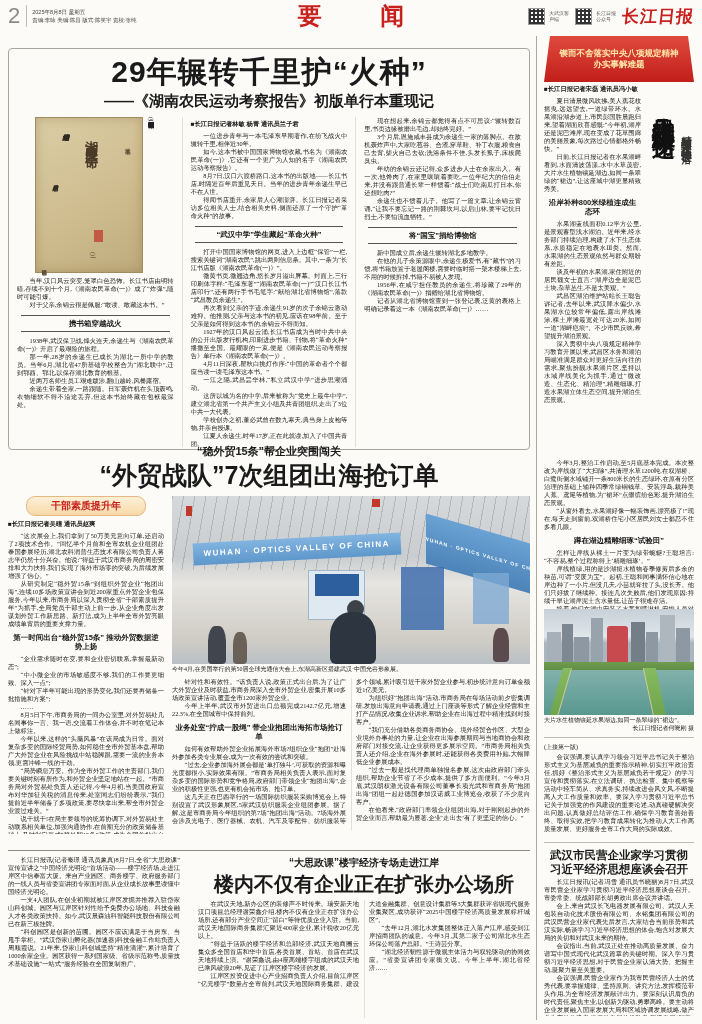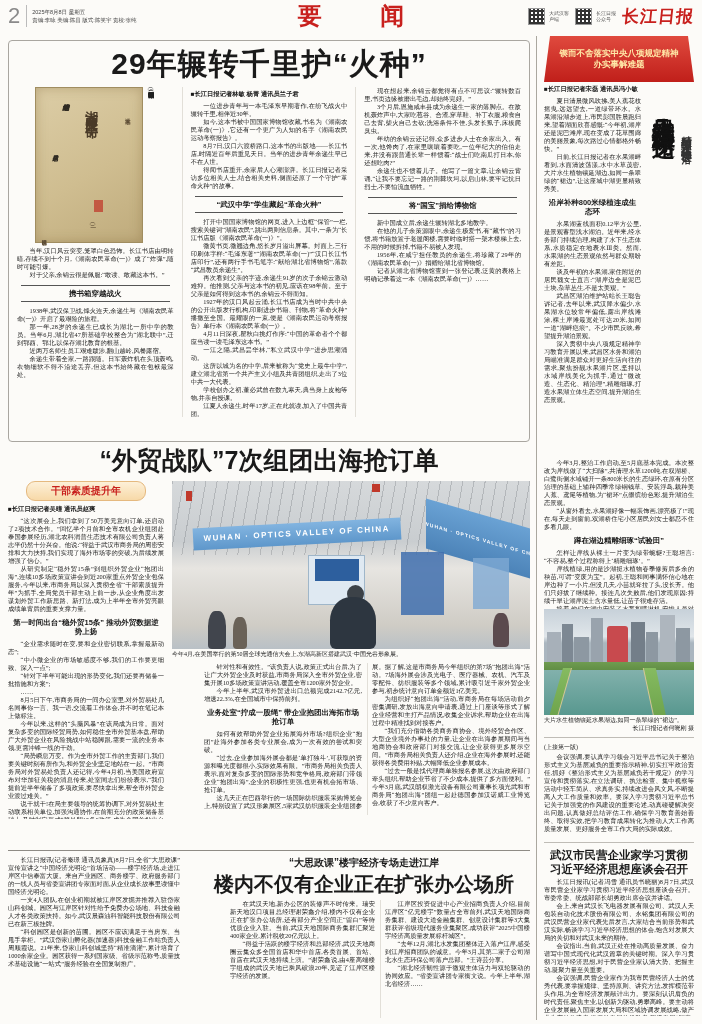--- a/index.html
+++ b/index.html
@@ -39,21 +39,21 @@
   .para { font-size:6.3px; line-height:8px; text-align:justify; text-indent:2em;
           color:#222; }
   .crosshead { font-size:7.5px; font-weight:bold; text-align:center;
                margin:5px 2px 4px; line-height:9px;
                font-family:"Liberation Sans",sans-serif; }
   .ruled .crosshead { border-top:1px solid #555; border-bottom:1px solid #555;
                       padding:3px 0; margin:6px 4px 5px; }
   .caption { font-size:6px; line-height:7.5px; color:#222; margin-top:2px; }
   .divider { border-top:1px solid #bfbcb6; margin:5px 0; }
   
-  .a1 { position:absolute; left:8px; top:40px; width:522px; height:402px;
+  .a1 { position:absolute; left:8px; top:48px; width:522px; height:402px;
         border:1px solid #a9a6a0; border-radius:4px; padding:6px 8px; overflow:hidden; }
   .a1 h1 { text-align:center; font-size:30px; line-height:34px;
            font-family:"Liberation Sans",sans-serif; letter-spacing:1px; }
   .a1 .deck { text-align:center; font-size:15px; font-weight:bold; margin-top:3px;
               font-family:"Liberation Sans",sans-serif; }
   .a1cols { display:flex; gap:8px; margin-top:6px; height:330px; overflow:hidden; }
   .a1cols .col { flex:1; overflow:hidden; }
   .a1cols .col + .col { border-left:1px solid #e2dfd8; padding-left:8px; }
   .bookwrap { display:flex; justify-content:center; margin-bottom:4px; }
   .book { position:relative; width:108px; height:156px; flex:0 0 auto;
@@ -80,21 +80,21 @@
   .a2 h1 { text-align:center; font-size:25px; line-height:29px; margin-top:2px;
            font-family:"Liberation Sans",sans-serif; }
   .a2body { display:flex; gap:8px; margin-top:6px; }
   .a2left { flex:0 0 156px; overflow:hidden; height:338px; }
   .badge { display:block; margin:0 auto 4px; width:120px; text-align:center;
            background:linear-gradient(#fdf0d8,#f7d9a8); color:#c8201d;
            border:1px solid #e5b97f; border-radius:9px; font-size:10px; font-weight:bold;
            padding:2px 0; font-family:"Liberation Serif",serif; }
   .a2right { flex:1; overflow:hidden; }
   .twocol { column-count:2; column-gap:10px; column-rule:1px solid #e2dfd8;
-            height:152px; overflow:hidden; margin-top:4px;margin-left:32px; }
+            height:152px; overflow:hidden; margin-top:4px; }
   
   .tradephoto { position:relative; width:100%; height:168px; overflow:hidden;
     background:linear-gradient(180deg,#d6d9db 0%,#c9cdd0 36%,#e7e5e1 52%,#cfccc5 86%,#b9c0c6 100%); }
   .ceiling { position:absolute; left:0; top:0; right:0; height:44%;
     background:repeating-linear-gradient(100deg,rgba(95,100,106,.28) 0 1px,transparent 1px 11px); }
   .banner-l { position:absolute; left:6%; top:25%; width:58%; height:13%;
     background:linear-gradient(#82b4e0,#5e97cb); transform:rotate(-3deg);
     display:flex; align-items:center; justify-content:center;
     color:#fff; font-weight:bold; font-size:8px; letter-spacing:1.5px;
     font-family:"Liberation Sans",sans-serif; white-space:nowrap; overflow:hidden; }
@@ -198,20 +198,21 @@
       <div class="qr"></div>
       <div class="qr-label">大武汉客户端</div>
       <div class="qr"></div>
       <div class="qr-label">长江日报公众号</div>
       <div class="masthead">长江日报</div>
     </div>
   </header>
 
   <section class="a1">
     <h1>29年辗转千里护“火种”</h1>
+    <div class="deck">——《湖南农民运动考察报告》初版单行本重现记</div>
     <div class="a1cols">
       <div class="col ruled">
         <figure class="bookwrap">
           <div class="book">
             <div class="vtext book-title">湖南農民革命</div>
             <div class="vtext book-no">(一)</div>
             <div class="vtext book-author">毛泽东著</div>
             <div class="vtext book-ded">献给湖北省博物馆</div>
             <div class="vtext book-signer">武昌教员余递生</div>
             <div class="vtext book-pub">汉口长江书店印行</div>
@@ -258,20 +259,21 @@
             <p class="para">新中国成立后,余递生辗转湖北多地教学。</p>
             <p class="para">在他的儿子余策源眼中,余递生极爱书,有“藏书”的习惯,将书籍放置于老屋阁楼,需要时临时搭一架木楼梯上去,不用的时候拆掉,书籍不易被人发现。</p>
             <p class="para">1956年,在咸宁担任教员的余递生,将珍藏了29年的《湖南农民革命(一)》捐赠给湖北省博物馆。</p>
             <p class="para">记者从湖北省博物馆查到一张登记表,泛黄的表格上明确记录着这一本《湖南农民革命(一)》……</p>
           </div>
       </div>
     </div>
   </section>
 
   <section class="a2">
+    <div class="kicker">“稳外贸15条”帮企业突围闯关</div>
     <h1>“外贸战队”7次组团出海抢订单</h1>
     <div class="a2body">
       <div class="a2left">
         <div class="badge">干部素质提升年</div>
         <div class="byline">■长江日报记者吴曈 通讯员赵爽</div>
         <div class="flow">
             <p class="para">“这次展会上,我们拿到了50万美元意向订单,还启动了2项技术合作。”回忆半个月前和全市农机企业组团赴泰国参展经历,湖北农科润普生态技术有限公司负责人蒋志平仍然十分兴奋。他说:“得益于武汉市商务局的周密安排和大力扶持,我们实现了海外市场零的突破,为后续发展增强了信心。”</p>
             <p class="para">从研究制定“稳外贸15条”到组织外贸企业“抱团出海”,连续10多场政策宣讲会到近200家重点外贸企业包保服务,今年以来,市商务局以深入贯彻全省“干部素质提升年”为抓手,全局党员干部主动上前一步,从企业角度出发谋划外贸工作新思路、新打法,成为上半年全市外贸亮眼成绩单背后的重要支撑力量。</p>
             <div class="crosshead">第一时间出台“稳外贸15条” 推动外贸数据逆势上扬</div>
             <p class="para">“企业需求随时在变,要和企业密切联系,掌握最新动态”;</p>

